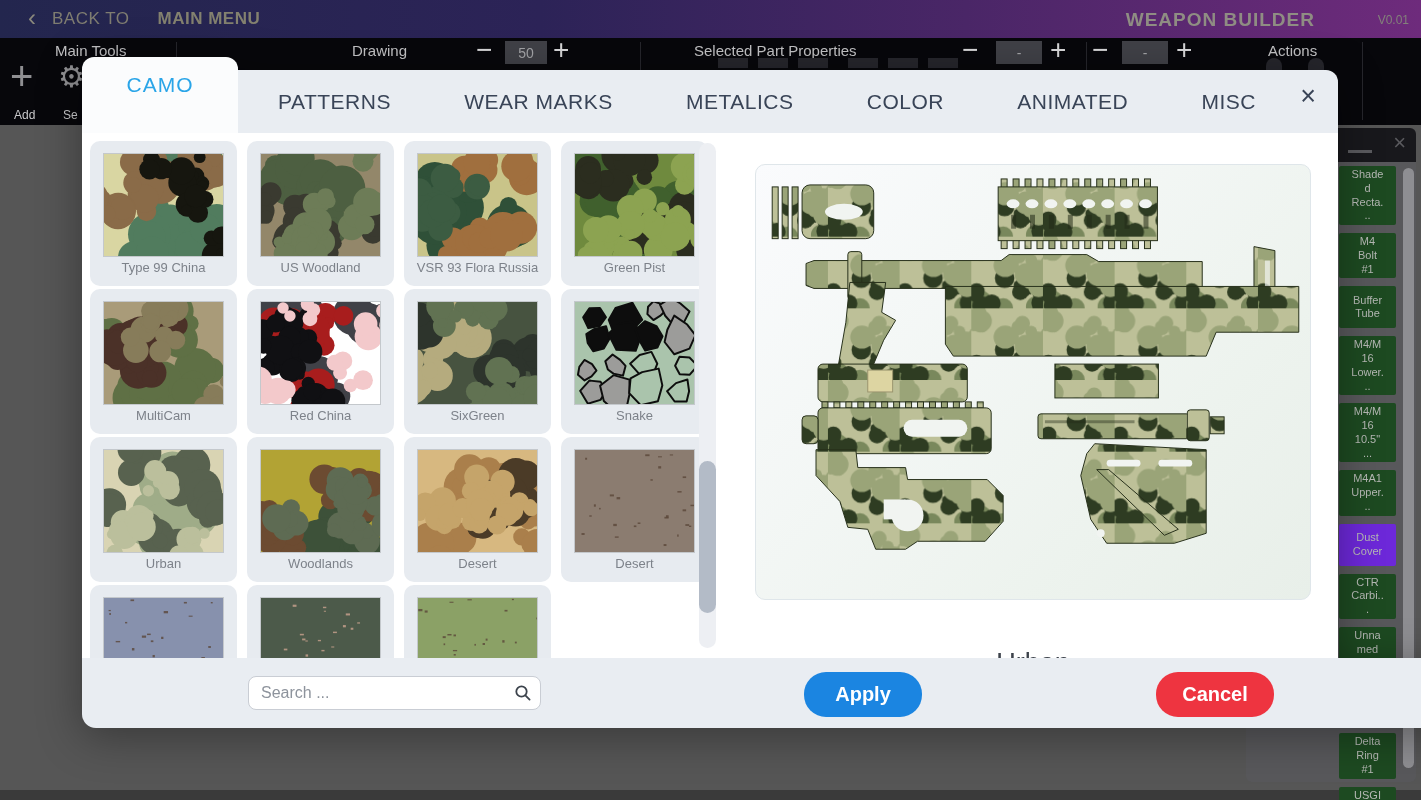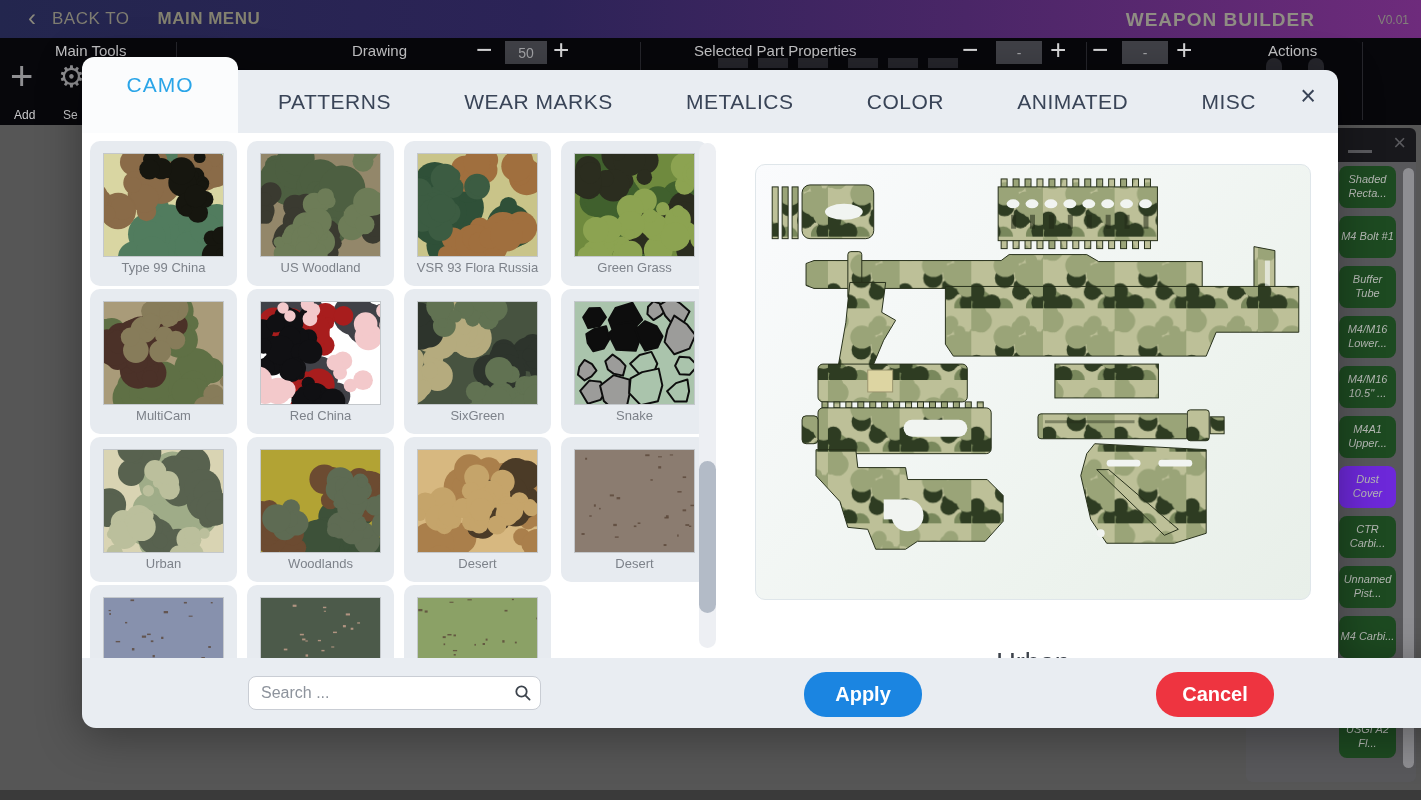--- a/index.html
+++ b/index.html
@@ -34,22 +34,22 @@
   #canvas-dim{position:absolute;left:0;top:125px;width:1421px;height:675px;background:#565656;}
   #bottom-strip{position:absolute;left:0;top:790px;width:1421px;height:10px;background:#3a3a3a;}
 
   
   #parts-panel{position:absolute;left:1246px;top:128px;width:170px;height:654px;background:#58585b;border-radius:6px;}
   #parts-header{position:absolute;left:0;top:0;width:100%;height:34px;background:#18181c;border-radius:6px 6px 0 0;}
   #parts-minimize{position:absolute;right:44px;top:8px;width:24px;height:14px;border-bottom:3px solid #5a5a5e;cursor:pointer;}
   #parts-close{position:absolute;right:10px;top:2px;font-size:22px;color:#5a5a5e;cursor:pointer;}
   #parts-list{position:absolute;left:93px;top:38px;width:57px;display:flex;flex-direction:column;gap:8px;}
   .part-btn{min-height:38px;background:#1d4a21;color:#b6b9b5;font-size:11px;line-height:1.25;
-    display:flex;align-items:center;justify-content:center;text-align:center;padding:2px 1px;
-    border-radius:8px;cursor:pointer;word-break:break-word;font-style:italic;}
+    display:flex;align-items:center;justify-content:center;text-align:center;padding:2px 12px;
+    border-radius:2px;cursor:pointer;word-break:break-word;}
   #parts-scrollbar{position:absolute;left:157px;top:40px;width:11px;height:600px;background:#8e8e92;border-radius:6px;}
 
   
   #dialog{position:absolute;left:82px;top:57px;width:1256px;height:671px;z-index:5;
     filter:drop-shadow(0 8px 22px rgba(0,0,0,.35));}
   #dlg-header{position:absolute;left:0;top:13px;width:1256px;height:63px;background:#e9edf2;border-radius:0 12px 0 0;}
   #dlg-active-tab{position:absolute;left:0;top:0;width:156px;height:76px;background:#fbfcfd;border-radius:12px 12px 0 0;z-index:2;
     text-align:center;cursor:pointer;}
   #dlg-active-tab span{display:inline-block;margin-top:16px;font-size:21px;color:#2aa5e8;letter-spacing:1px;}
   #tabs-row{position:absolute;left:180px;top:13px;width:1010px;height:63px;display:flex;align-items:center;
@@ -732,21 +732,21 @@
                   <circle cx="16.9" cy="97.4" r="8.2"></circle>
                   <circle cx="28.3" cy="94.7" r="11.7"></circle>
                   <circle cx="24.3" cy="95.5" r="11.6"></circle>
                   <circle cx="34.6" cy="91.6" r="5.2"></circle>
                   <circle cx="34.0" cy="76.2" r="13.8"></circle>
                   <circle cx="11.6" cy="103.1" r="8.8"></circle>
                   <circle cx="21.3" cy="77.5" r="13.2"></circle>
                 </g>
               </svg>
             </div>
-            <div class="swatch-label">Green Grass</div>
+            <div class="swatch-label">Green Pist</div>
           </div>
           <div class="swatch-card">
             <div class="swatch-img">
               <svg viewBox="0 0 121 104" preserveAspectRatio="none">
                 <rect x="0" y="0" width="121" height="104" fill="#a99b79"></rect>
                 <g fill="#5f7045">
                   <circle cx="89.9" cy="64.6" r="15.7"></circle>
                   <circle cx="99.7" cy="73.9" r="8.8"></circle>
                   <circle cx="109.0" cy="69.9" r="13.0"></circle>
                   <circle cx="89.4" cy="78.2" r="14.7"></circle>

